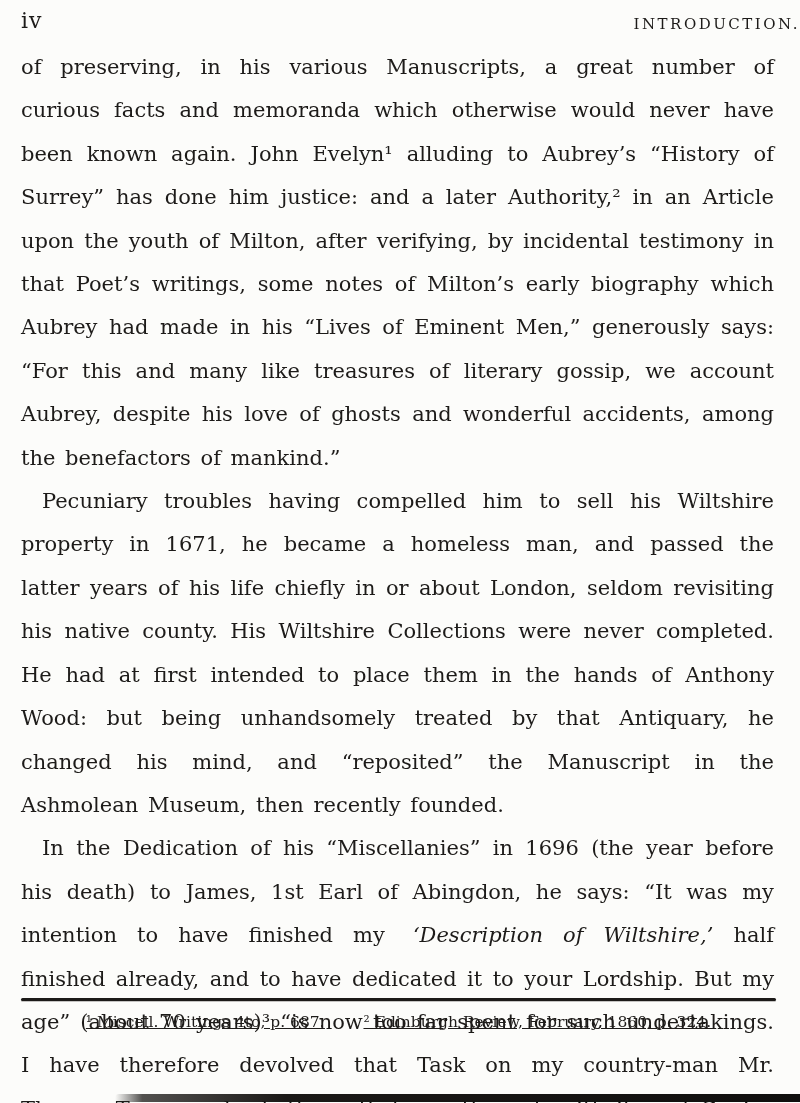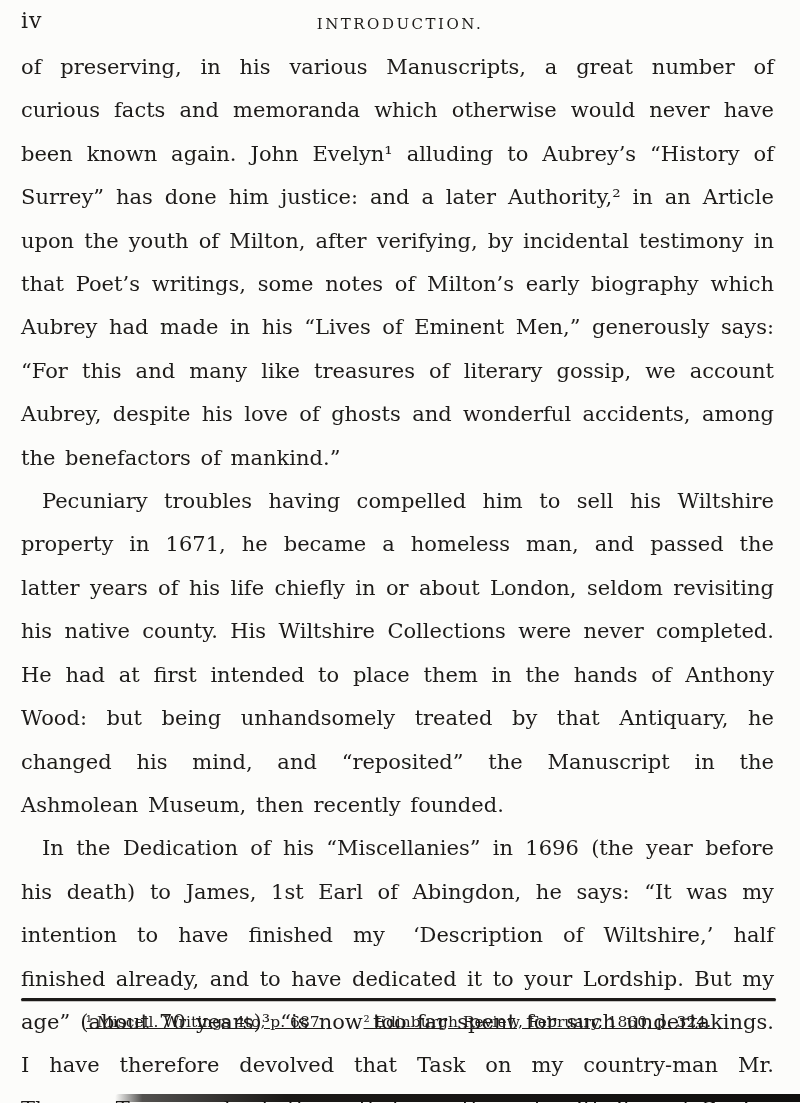--- a/index.html
+++ b/index.html
@@ -27,21 +27,21 @@
   }
   .page-num {
     position: absolute;
     left: 21px;
     top: 2px;
     font-size: 22px;
     letter-spacing: 1px;
     text-align: center;
   }
   .head-title {
-    text-align: center;
+    text-align: right;
     padding-top: 9px;
     font-size: 15px;
     letter-spacing: 2.5px;
   }
   
   .body-text {
     position: absolute;
     top: 46px;
     left: 21px;
     right: 26px;
@@ -51,20 +51,21 @@
     word-spacing: 3px;
   }
   .body-text p {
     margin: 0;
     padding: 0;
   }
   .body-text p.indent {
     text-indent: 21px;
   }
   .seg-italic {
+    font-style: italic;
     margin-left: 8px;
   }
   
   .footnote-area {
     position: absolute;
     top: 998px;
     left: 21px;
     right: 24px;
   }
   .footnote-rule {

